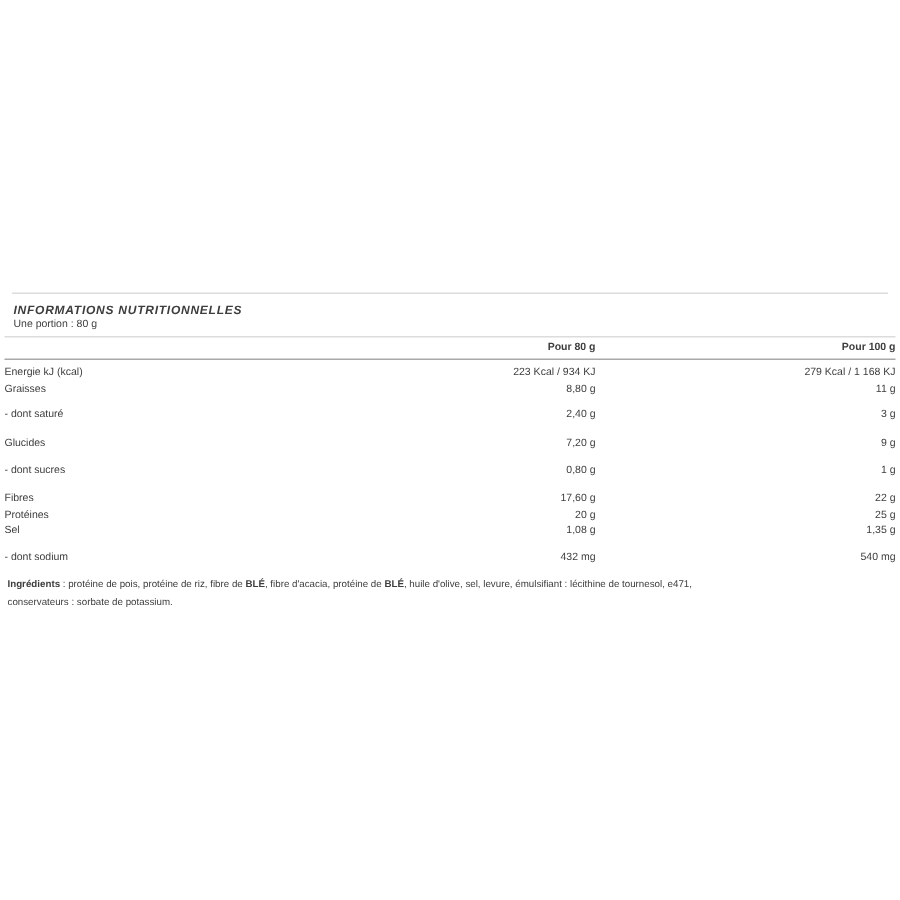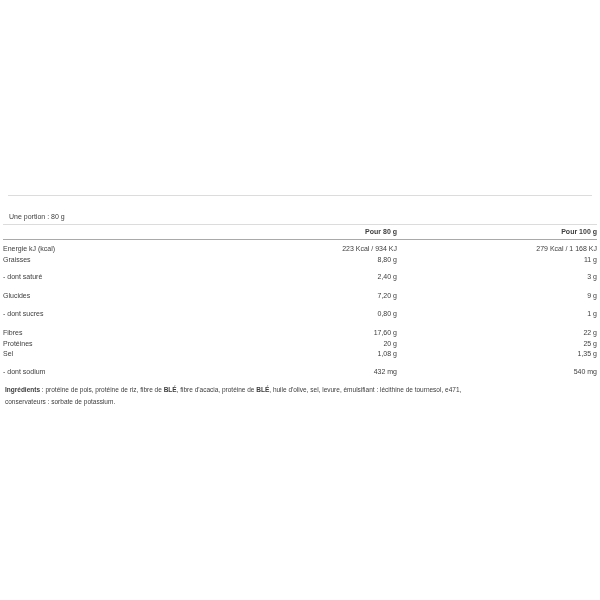--- a/index.html
+++ b/index.html
@@ -44,20 +44,21 @@
   }
   .ingredients b { font-weight: bold; }
 </style>
 </head>
 <body>
 
 <div class="sheet">
 
   <div class="rule rule-top"></div>
 
+  <h2 class="title">INFORMATIONS NUTRITIONNELLES</h2>
   <div class="portion">Une portion : 80 g</div>
 
   <div class="rule rule-mid"></div>
 
   <div class="thead">
     <span class="col2">Pour 80 g</span>
     <span class="col3">Pour 100 g</span>
   </div>
 
   <div class="rule rule-dark"></div>

